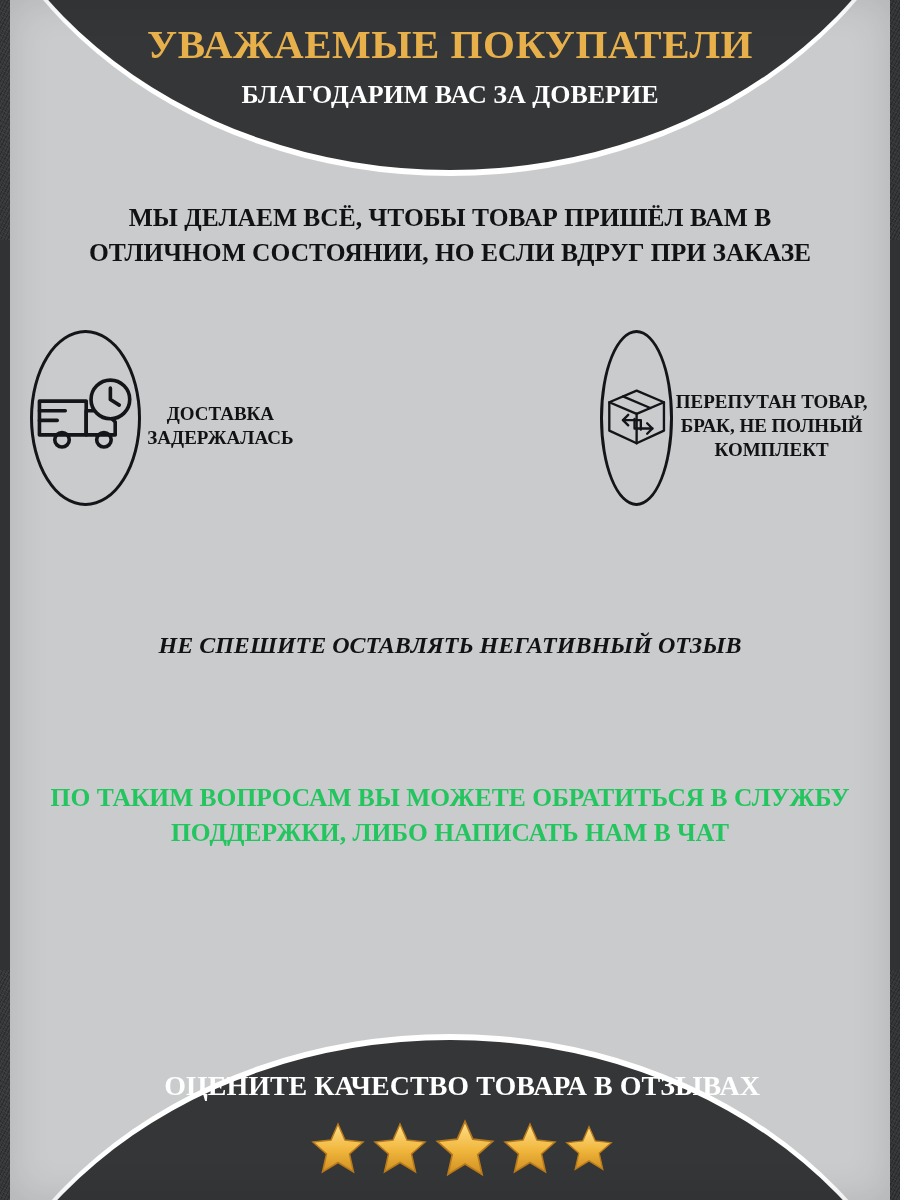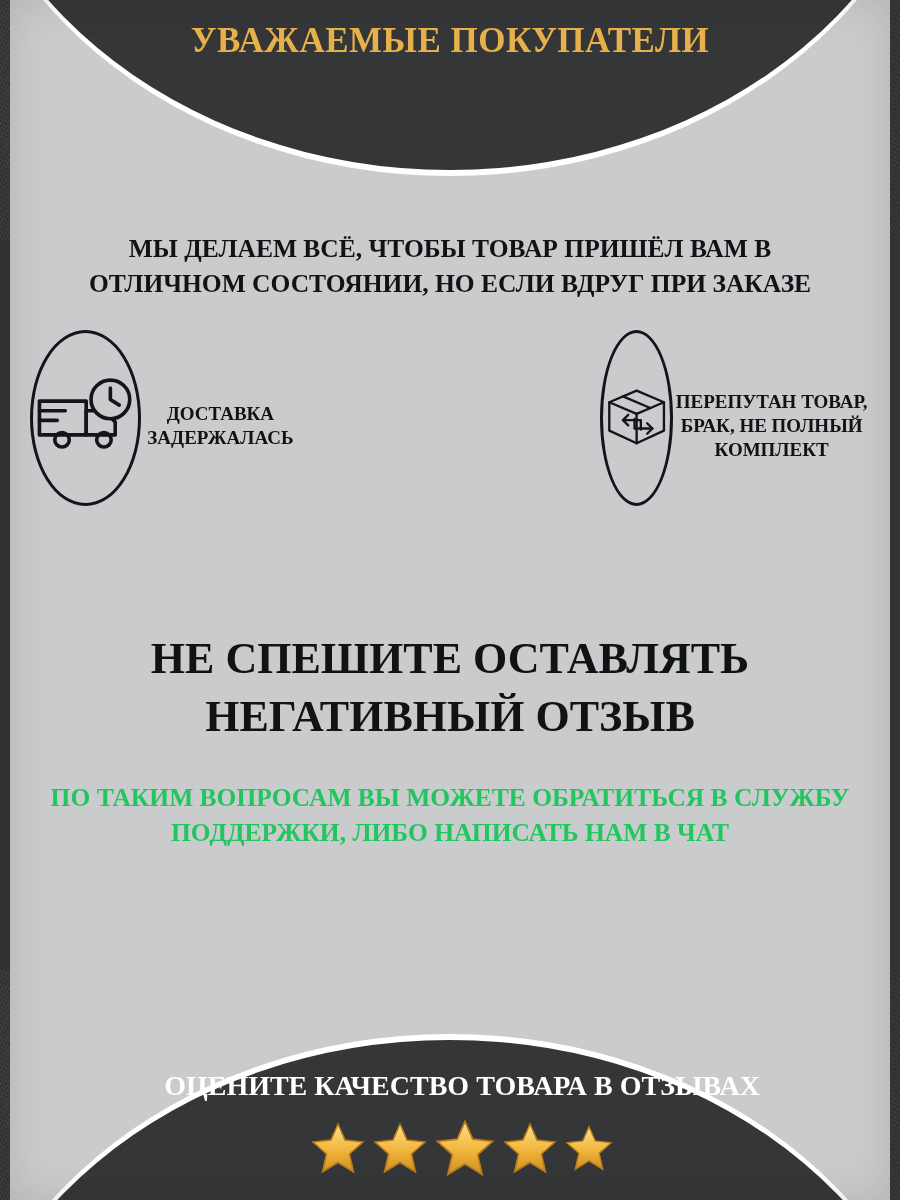--- a/index.html
+++ b/index.html
@@ -72,21 +72,21 @@
 
   .header-block {
     position: absolute;
     top: 22px;
     left: 0;
     right: 0;
     text-align: center;
     z-index: 5;
   }
   .header-title {
-    font-size: 35px;
+    font-size: 41px;
     font-weight: bold;
     letter-spacing: 0.5px;
     color: #e7b04a;
     line-height: 1.1;
     text-transform: uppercase;
   }
   .header-sub {
     margin-top: 12px;
     font-size: 26px;
     font-weight: bold;
@@ -100,21 +100,20 @@
     top: 200px;
     left: 55px;
     right: 55px;
     text-align: center;
     font-size: 25.5px;
     font-weight: bold;
     color: #111214;
     line-height: 1.38;
     text-transform: uppercase;
     z-index: 4;
-    margin-top: 31px;
   }
 
   .icons-row {
     position: absolute;
     top: 330px;
     left: 30px;
     right: 30px;
     display: flex;
     justify-content: space-between;
     z-index: 4;
@@ -145,26 +144,27 @@
     line-height: 1.28;
     text-transform: uppercase;
   }
 
   .headline {
     position: absolute;
     top: 630px;
     left: 50px;
     right: 50px;
     text-align: center;
-    font-size: 44px;
+    font-size: 24px;
     font-weight: bold;
     color: #111214;
     line-height: 1.32;
     text-transform: uppercase;
     z-index: 4;
+    font-style: italic;
   }
 
   .support {
     position: absolute;
     top: 780px;
     left: 45px;
     right: 45px;
     text-align: center;
     font-size: 25.5px;
     font-weight: bold;
@@ -217,20 +217,21 @@
   <div class="bg-texture bg-bottom"></div>
 
   <div class="sheet">
     <div class="curve-top"></div>
     <div class="curve-bottom"></div>
     <div class="sheet-inner-shadow"></div>
   </div>
 
   <div class="header-block">
     <div class="header-title">УВАЖАЕМЫЕ ПОКУПАТЕЛИ</div>
+    <div class="header-sub">БЛАГОДАРИМ ВАС ЗА ДОВЕРИЕ</div>
   </div>
 
   <div class="intro">МЫ ДЕЛАЕМ ВСЁ, ЧТОБЫ ТОВАР ПРИШЁЛ ВАМ В ОТЛИЧНОМ СОСТОЯНИИ, НО ЕСЛИ ВДРУГ ПРИ ЗАКАЗЕ</div>
 
   <div class="icons-row">
 
     <div class="icon-col">
       <div class="icon-circle">
         <svg width="130" height="110" viewBox="0 0 130 110" fill="none" stroke="#141518" stroke-width="4.5" stroke-linecap="round" stroke-linejoin="round">
 

